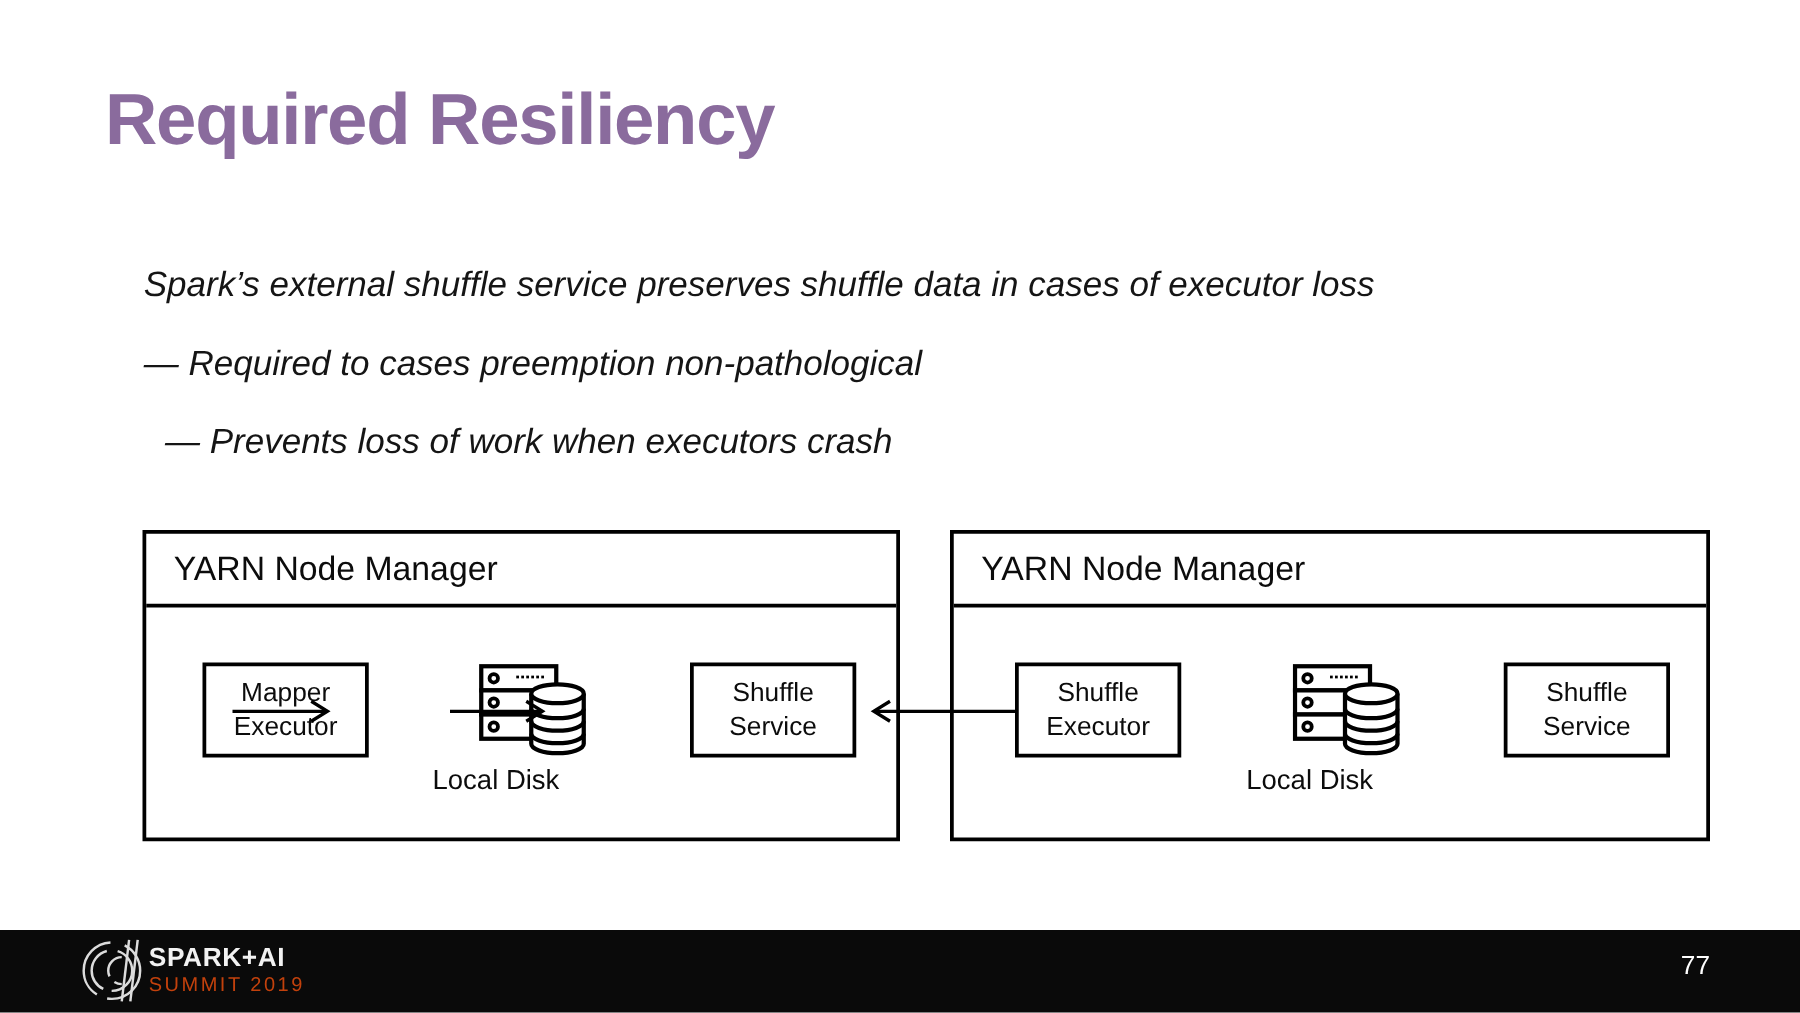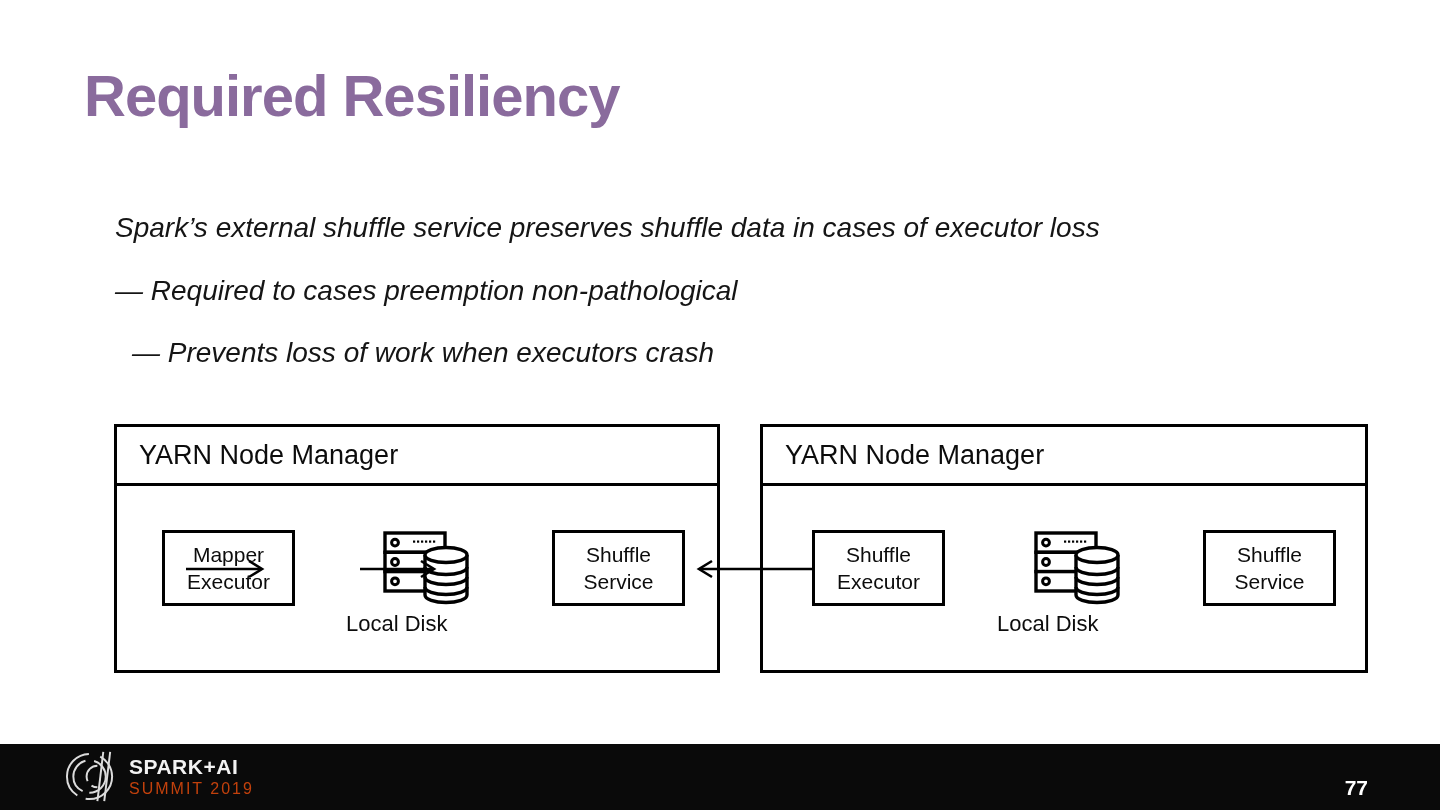--- a/index.html
+++ b/index.html
@@ -97,21 +97,21 @@
   .arrow-long { left: 694px; top: 556px; }
 
   
   .footer {
     left: 0; top: 744px;
     width: 1440px; height: 66px;
     background: #0a0a0a;
   }
   .spark-logo {
     position: absolute; left: 64px; top: 5px;
-    display: flex; align-items: center; gap: 10px;
+    display: flex; align-items: center; gap: 0;
   }
   .spark-text .line1 {
     font-size: 21px; font-weight: 700;
     color: #f2f2f2; letter-spacing: 0.5px;
     line-height: 24px;
   }
   .spark-text .line2 {
     font-size: 16px; font-weight: 400;
     color: #c2410c; letter-spacing: 2px;
     line-height: 19px;
@@ -119,22 +119,22 @@
   .palantir-logo {
     position: absolute; left: 50%; top: 14px;
     transform: translateX(-50.5%);
     display: flex; align-items: center; gap: 8px;
   }
   .palantir-logo .wordmark {
     font-size: 27px; font-weight: 600;
     color: #f5f5f5; letter-spacing: 0.3px;
   }
   .page-number {
-    position: absolute; right: 72px; top: 32px;
-    font-size: 21px; font-weight: 700;
+    position: absolute; right: 72px; top: 17px;
+    font-size: 21px; font-weight: 400;
     color: #ffffff;
   }
 </style>
 </head>
 <body>
 
 <h1 class="abs slide-title">Required Resiliency</h1>
 
 <p class="abs body-line intro">Spark’s external shuffle service preserves shuffle data in cases of executor loss</p>
 <p class="abs body-line bullet1">— Required to cases preemption non-pathological</p>

